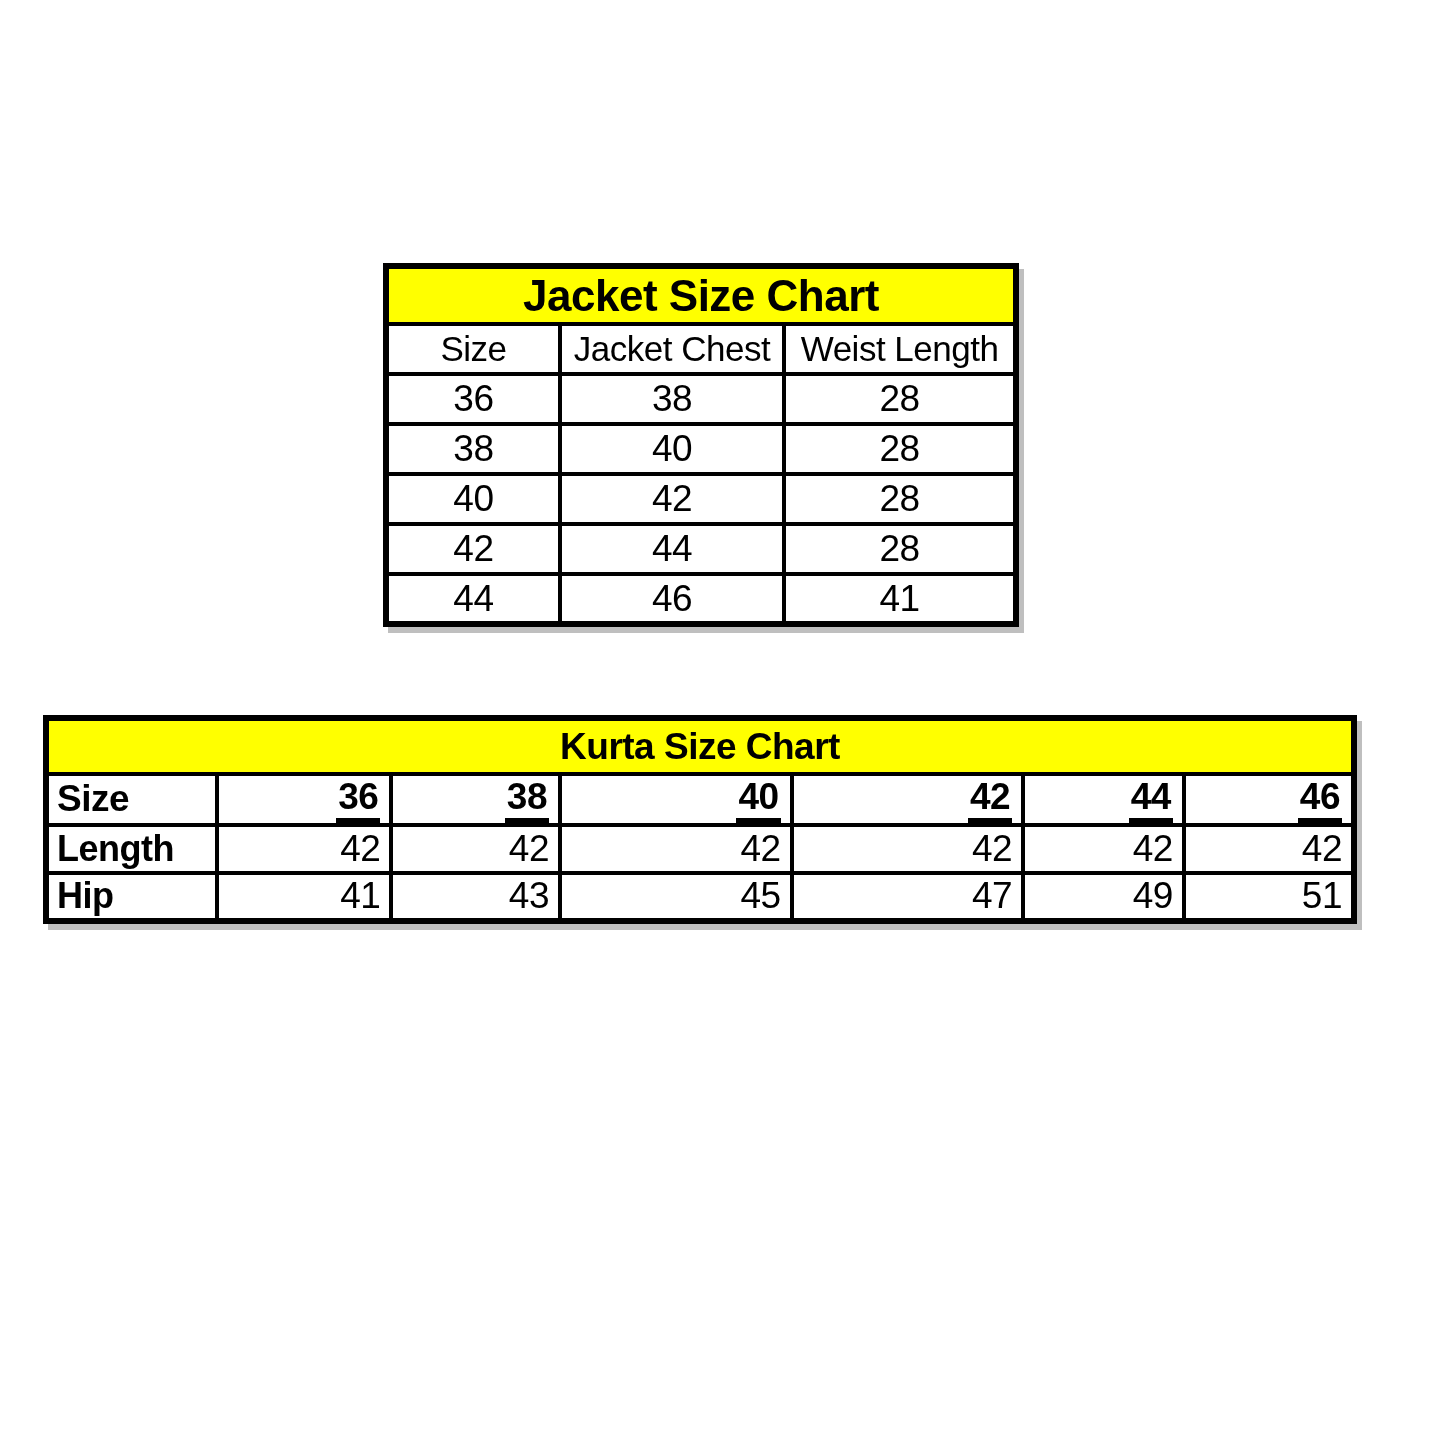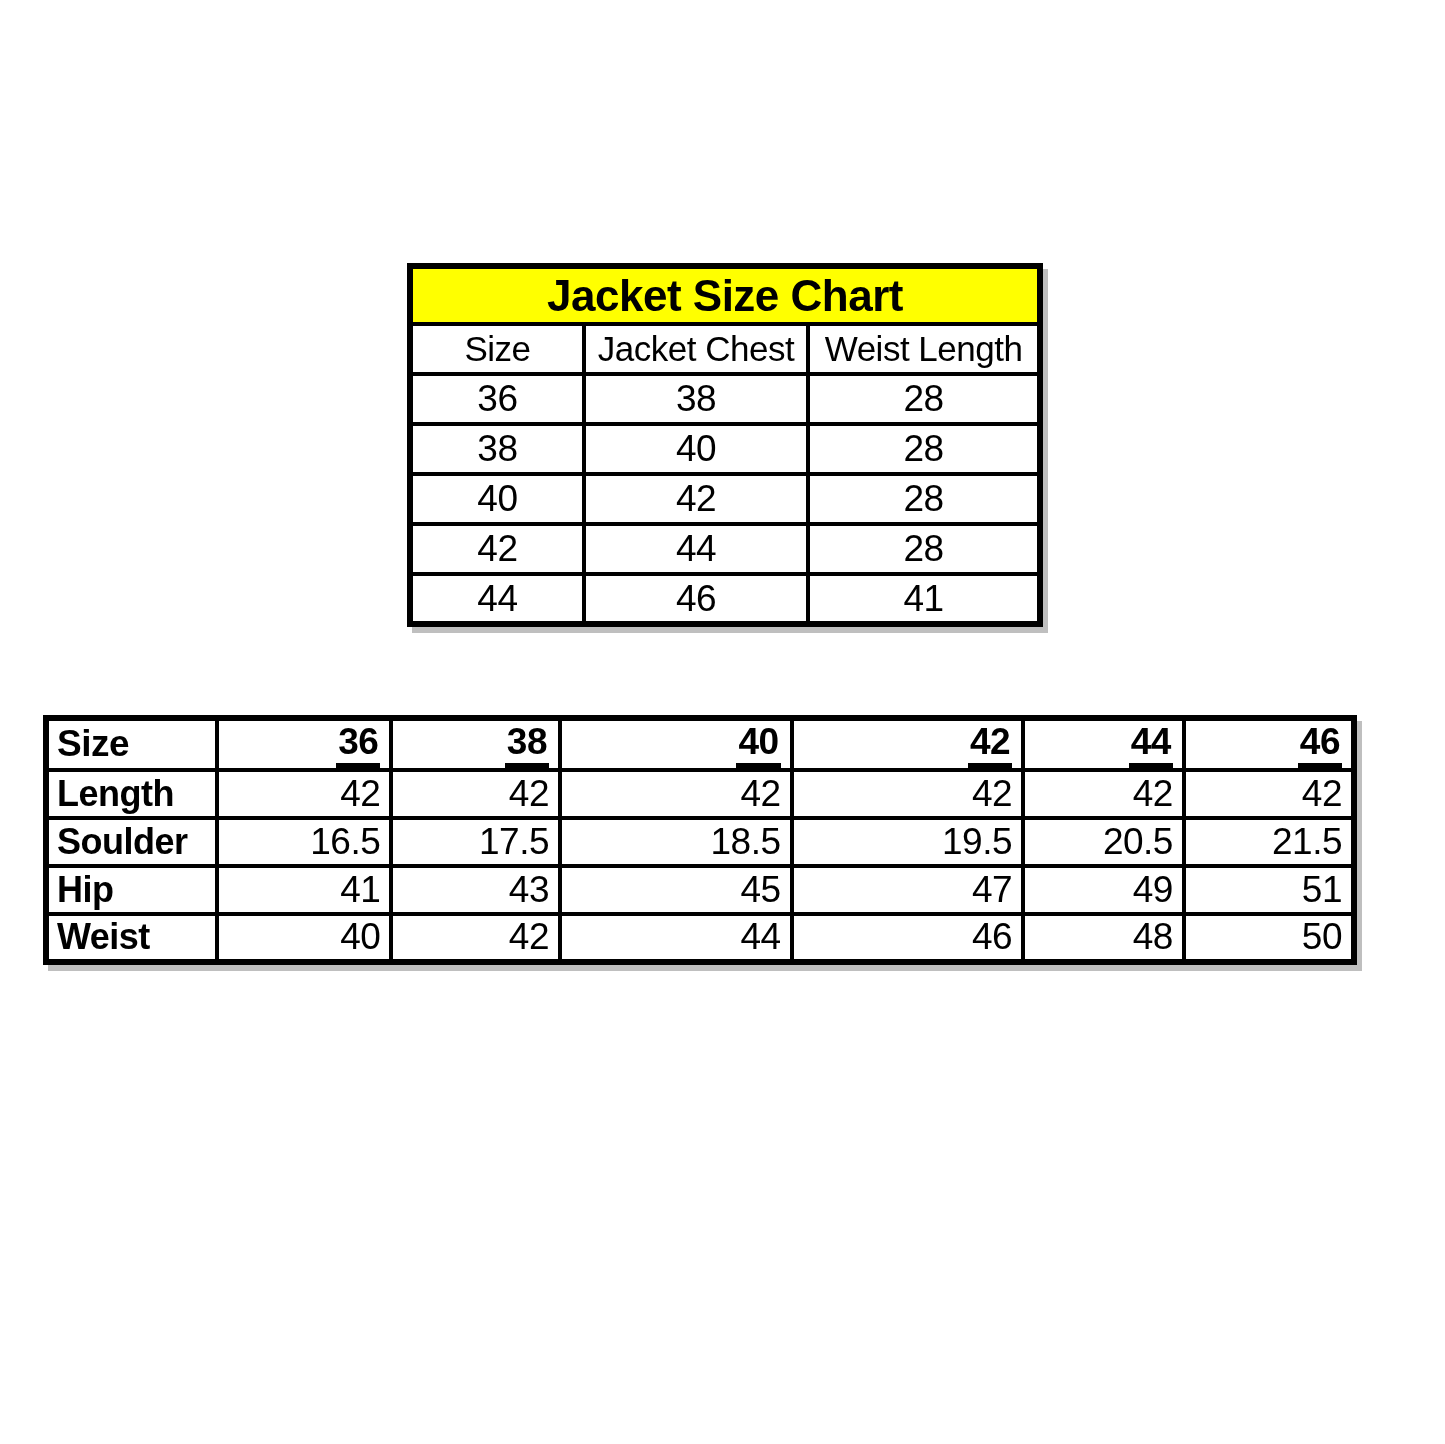--- a/index.html
+++ b/index.html
@@ -29,21 +29,21 @@
   }
   .title-cell {
     background: #ffff00;
     font-weight: bold;
     font-size: 44px;
     text-align: center;
     letter-spacing: -0.5px;
   }
 
   
-  #jacket-table { left: 383px; top: 263px; width: 636px; margin-left: 24px; }
+  #jacket-table { left: 383px; top: 263px; width: 636px; }
   #jacket-table .title-cell { height: 58px; }
   #jacket-table th.col-head {
     height: 50px;
     font-weight: normal;
     font-size: 35px;
     text-align: center;
   }
   #jacket-table td {
     height: 50px;
     font-size: 37px;
@@ -130,20 +130,23 @@
   <colgroup>
     <col style="width:13.1%">
     <col style="width:13.3%">
     <col style="width:12.9%">
     <col style="width:17.7%">
     <col style="width:17.7%">
     <col style="width:12.3%">
     <col style="width:13.0%">
   </colgroup>
   <thead>
+    <tr>
+      <th class="title-cell" colspan="7">Kurta Size Chart</th>
+    </tr>
     <tr id="kurta-size-row">
       <th class="corner-label">Size</th>
     <th class="num size-val"><span class="usize">36</span></th>
         <th class="num size-val"><span class="usize">38</span></th>
         <th class="num size-val"><span class="usize">40</span></th>
         <th class="num size-val"><span class="usize">42</span></th>
         <th class="num size-val"><span class="usize">44</span></th>
         <th class="num size-val"><span class="usize">46</span></th>
       </tr>
   </thead>
@@ -151,40 +154,22 @@
       <tr>
         <th class="rowlabel">Length</th>
         <td class="num">42</td>
         <td class="num">42</td>
         <td class="num">42</td>
         <td class="num">42</td>
         <td class="num">42</td>
         <td class="num">42</td>
       </tr>
       <tr>
-        <th class="rowlabel">Soulder</th>
-        <td class="num">16.5</td>
-        <td class="num">17.5</td>
-        <td class="num">18.5</td>
-        <td class="num">19.5</td>
-        <td class="num">20.5</td>
-        <td class="num">21.5</td>
-      </tr>
-      <tr>
         <th class="rowlabel">Hip</th>
         <td class="num">41</td>
         <td class="num">43</td>
         <td class="num">45</td>
         <td class="num">47</td>
         <td class="num">49</td>
         <td class="num">51</td>
       </tr>
-      <tr>
-        <th class="rowlabel">Weist</th>
-        <td class="num">40</td>
-        <td class="num">42</td>
-        <td class="num">44</td>
-        <td class="num">46</td>
-        <td class="num">48</td>
-        <td class="num">50</td>
-      </tr>
     </tbody>
 </table>
 
 </body></html>

